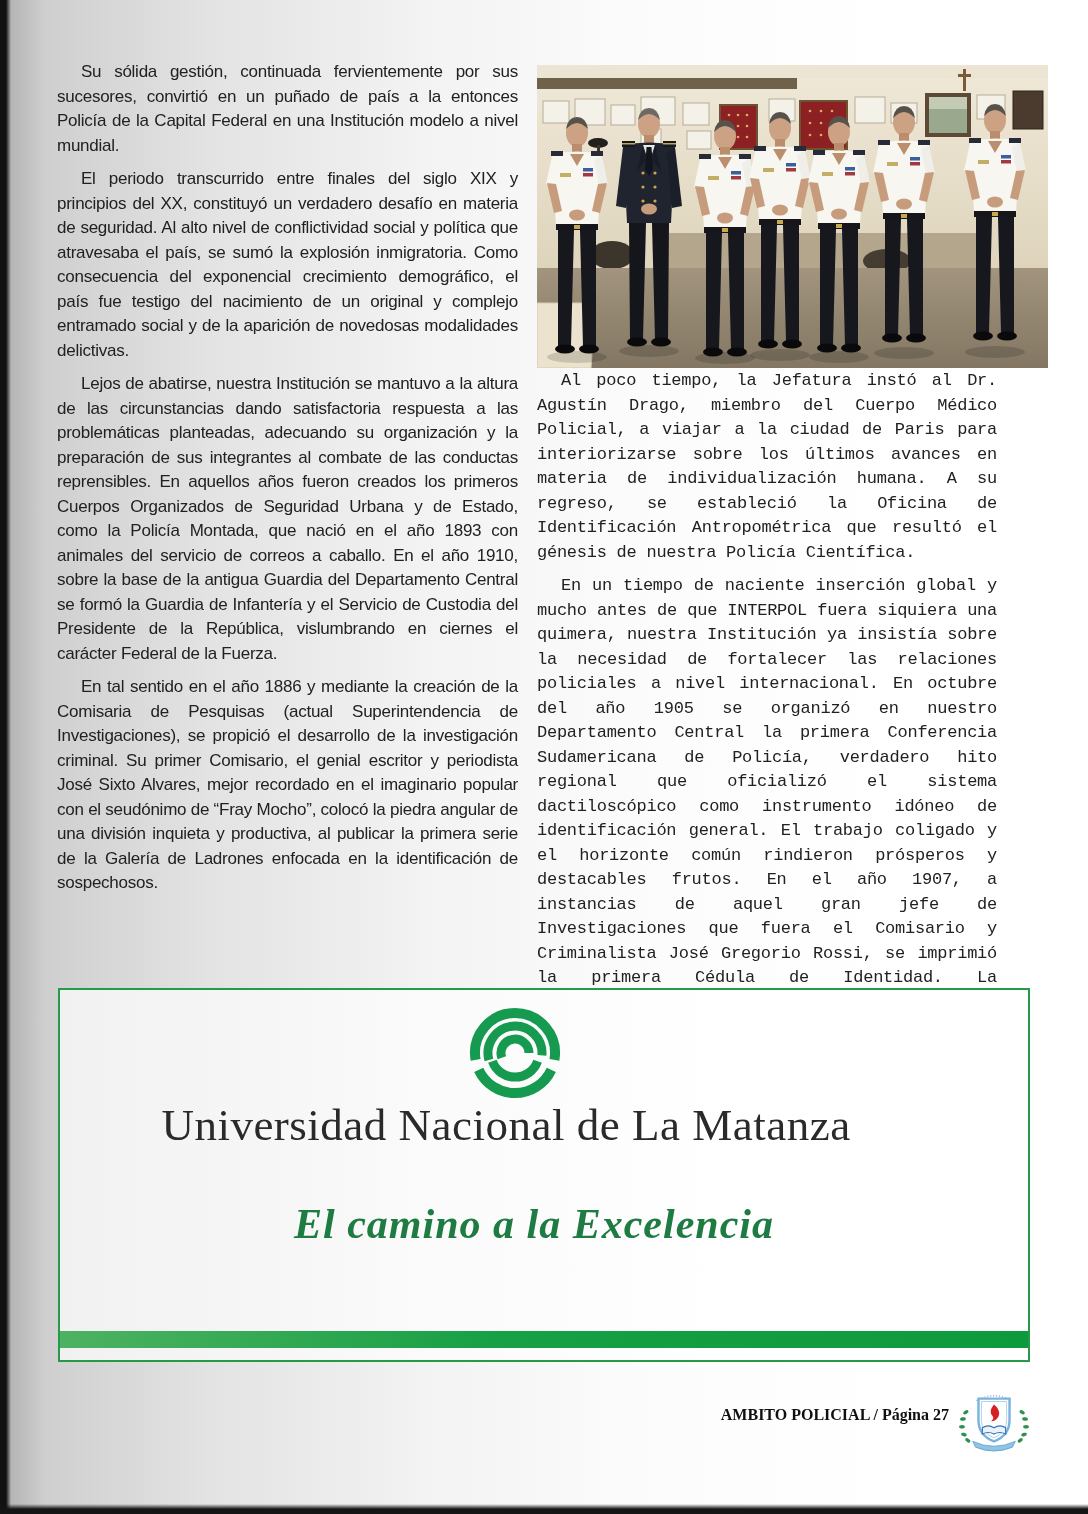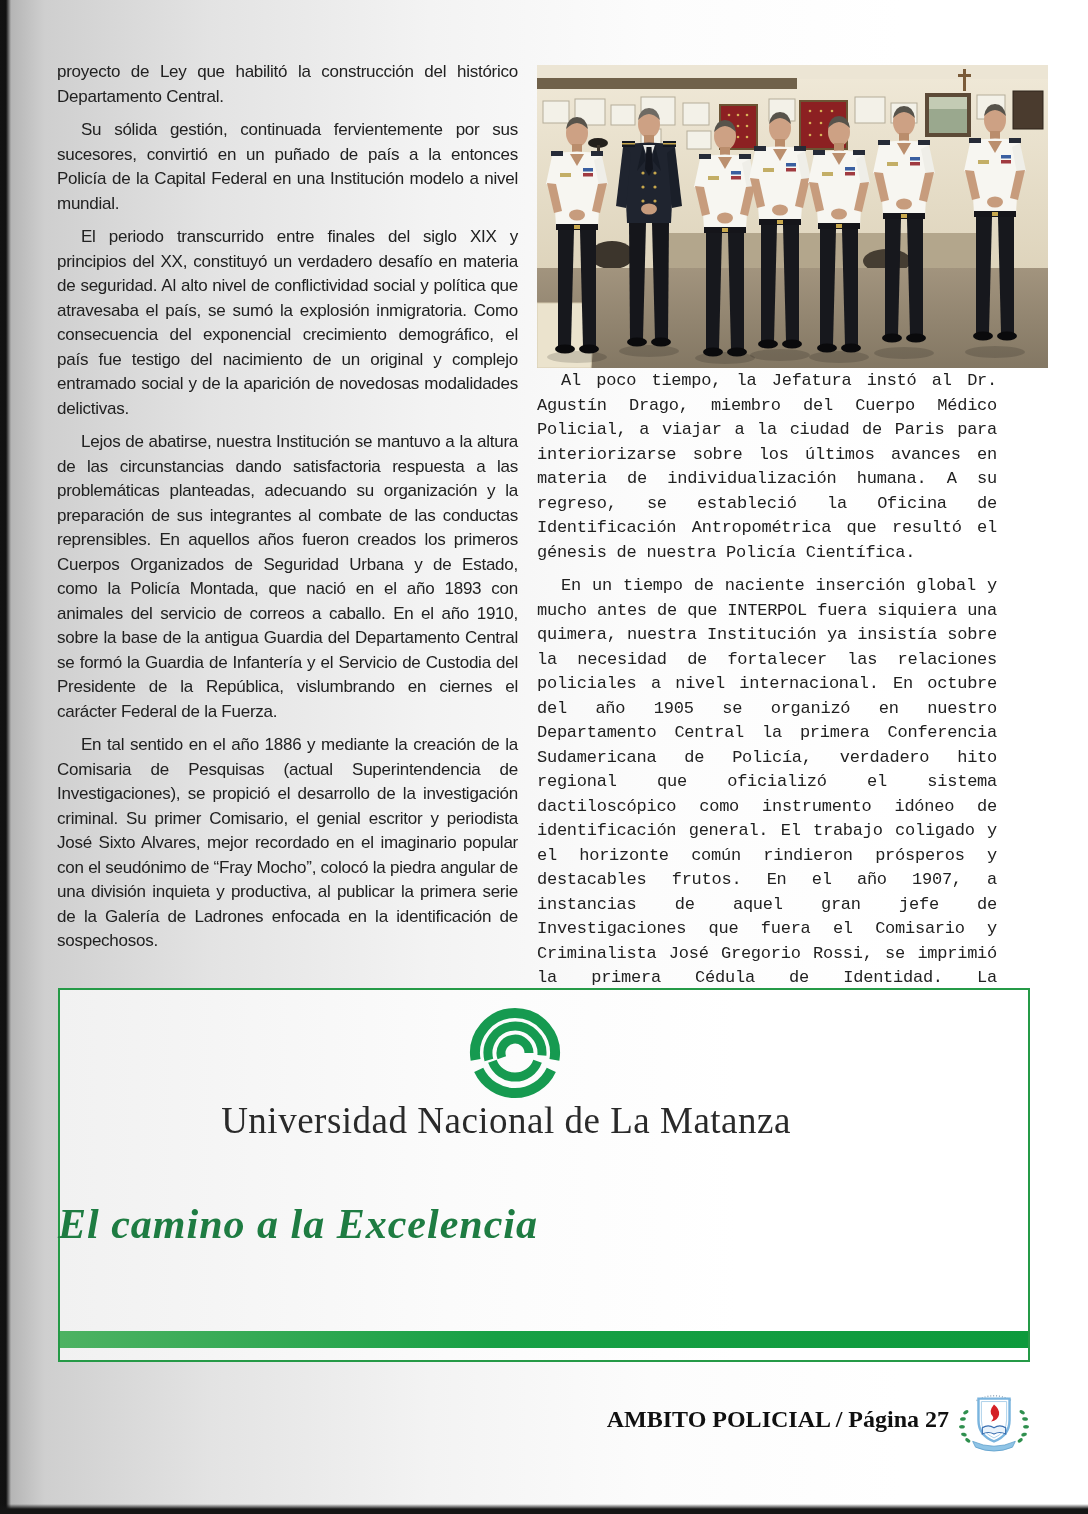--- a/index.html
+++ b/index.html
@@ -20,43 +20,42 @@
 
   .ad-box{
     position:absolute;left:58px;top:988px;width:972px;height:374px;
     border:2px solid #259a47;box-sizing:border-box;
     background:linear-gradient(90deg,#f1f1f1 0%,#fbfbfb 40%,#ffffff 70%);
   }
   .ad-logo{position:absolute;top:13px;left:50%;transform:translateX(-50%) translateX(-29px);width:100px;height:100px;}
   .ad-title{
     position:absolute;top:110px;left:0;width:100%;text-align:center;
     transform:translateX(-38px);
-    font-family:"Liberation Serif",serif;font-weight:400;font-size:37px;line-height:1.15;
+    font-family:"Liberation Serif",serif;font-weight:400;font-size:45px;line-height:1.15;
     color:#2a2a2a;letter-spacing:0.5px;
   }
   .ad-slogan{
-    position:absolute;top:210px;left:8px;width:100%;
+    position:absolute;top:210px;left:0;width:100%;text-align:center;
     transform:translateX(-10px);
     font-family:"Liberation Serif",serif;font-style:italic;font-weight:600;font-size:42px;
     color:#1e7c42;letter-spacing:1px;
   }
   .ad-bar{position:absolute;left:0;right:0;top:341px;height:17px;
     background:linear-gradient(90deg,#4db262 0%,#17a045 45%,#0d9a3c 100%);}
 
   .footer-text{
     position:absolute;left:537px;top:1406px;width:412px;text-align:right;
-    font-family:"Liberation Serif",serif;font-weight:700;font-size:24px;color:#101010;
+    font-family:"Liberation Serif",serif;font-weight:700;font-size:16px;color:#101010;
   }
   .footer-crest{position:absolute;left:951px;top:1387px;width:86px;height:66px;}
 </style>
 </head>
 <body>
 
 <div class="col left-col">
-  <p class="noindent">proyecto de Ley que habilitó la construcción del histórico Departamento Central.</p>
   <p>Su sólida gestión, continuada fervientemente por sus sucesores, convirtió en un puñado de país a la entonces Policía de la Capital Federal en una Institución modelo a nivel mundial.</p>
   <p>El periodo transcurrido entre finales del siglo XIX y principios del XX, constituyó un verdadero desafío en materia de seguridad. Al alto nivel de conflictividad social y política que atravesaba el país, se sumó la explosión inmigratoria. Como consecuencia del exponencial crecimiento demográfico, el país fue testigo del nacimiento de un original y complejo entramado social y de la aparición de novedosas modalidades delictivas.</p>
   <p>Lejos de abatirse, nuestra Institución se mantuvo a la altura de las circunstancias dando satisfactoria respuesta a las problemáticas planteadas, adecuando su organización y la preparación de sus integrantes al combate de las conductas reprensibles. En aquellos años fueron creados los primeros Cuerpos Organizados de Seguridad Urbana y de Estado, como la Policía Montada, que nació en el año 1893 con animales del servicio de correos a caballo. En el año 1910, sobre la base de la antigua Guardia del Departamento Central se formó la Guardia de Infantería y el Servicio de Custodia del Presidente de la República, vislumbrando en ciernes el carácter Federal de la Fuerza.</p>
   <p>En tal sentido en el año 1886 y mediante la creación de la Comisaria de Pesquisas (actual Superintendencia de Investigaciones), se propició el desarrollo de la investigación criminal. Su primer Comisario, el genial escritor y periodista José Sixto Alvares, mejor recordado en el imaginario popular con el seudónimo de “Fray Mocho”, colocó la piedra angular de una división inquieta y productiva, al publicar la primera serie de la Galería de Ladrones enfocada en la identificación de sospechosos.</p>
 </div>
 
 <div class="col right-col">
   <p>Al poco tiempo, la Jefatura instó al Dr. Agustín Drago, miembro del Cuerpo Médico Policial, a viajar a la ciudad de Paris para interiorizarse sobre los últimos avances en materia de individualización humana. A su regreso, se estableció la Oficina de Identificación Antropométrica que resultó el génesis de nuestra Policía Científica.</p>
   <p>En un tiempo de naciente inserción global y mucho antes de que INTERPOL fuera siquiera una quimera, nuestra Institución ya insistía sobre la necesidad de fortalecer las relaciones policiales a nivel internacional. En octubre del año 1905 se organizó en nuestro Departamento Central la primera Conferencia Sudamericana de Policía, verdadero hito regional que oficializó el sistema dactiloscópico como instrumento idóneo de identificación general. El trabajo coligado y el horizonte común rindieron prósperos y destacables frutos. En el año 1907, a instancias de aquel gran jefe de Investigaciones que fuera el Comisario y Criminalista José Gregorio Rossi, se imprimió la primera Cédula de Identidad. La incorporación de este documento significó por parte del Estado Nacional, un paso fundamental en el reconocimiento de la personalización ciudadana.</p>
 </div>

